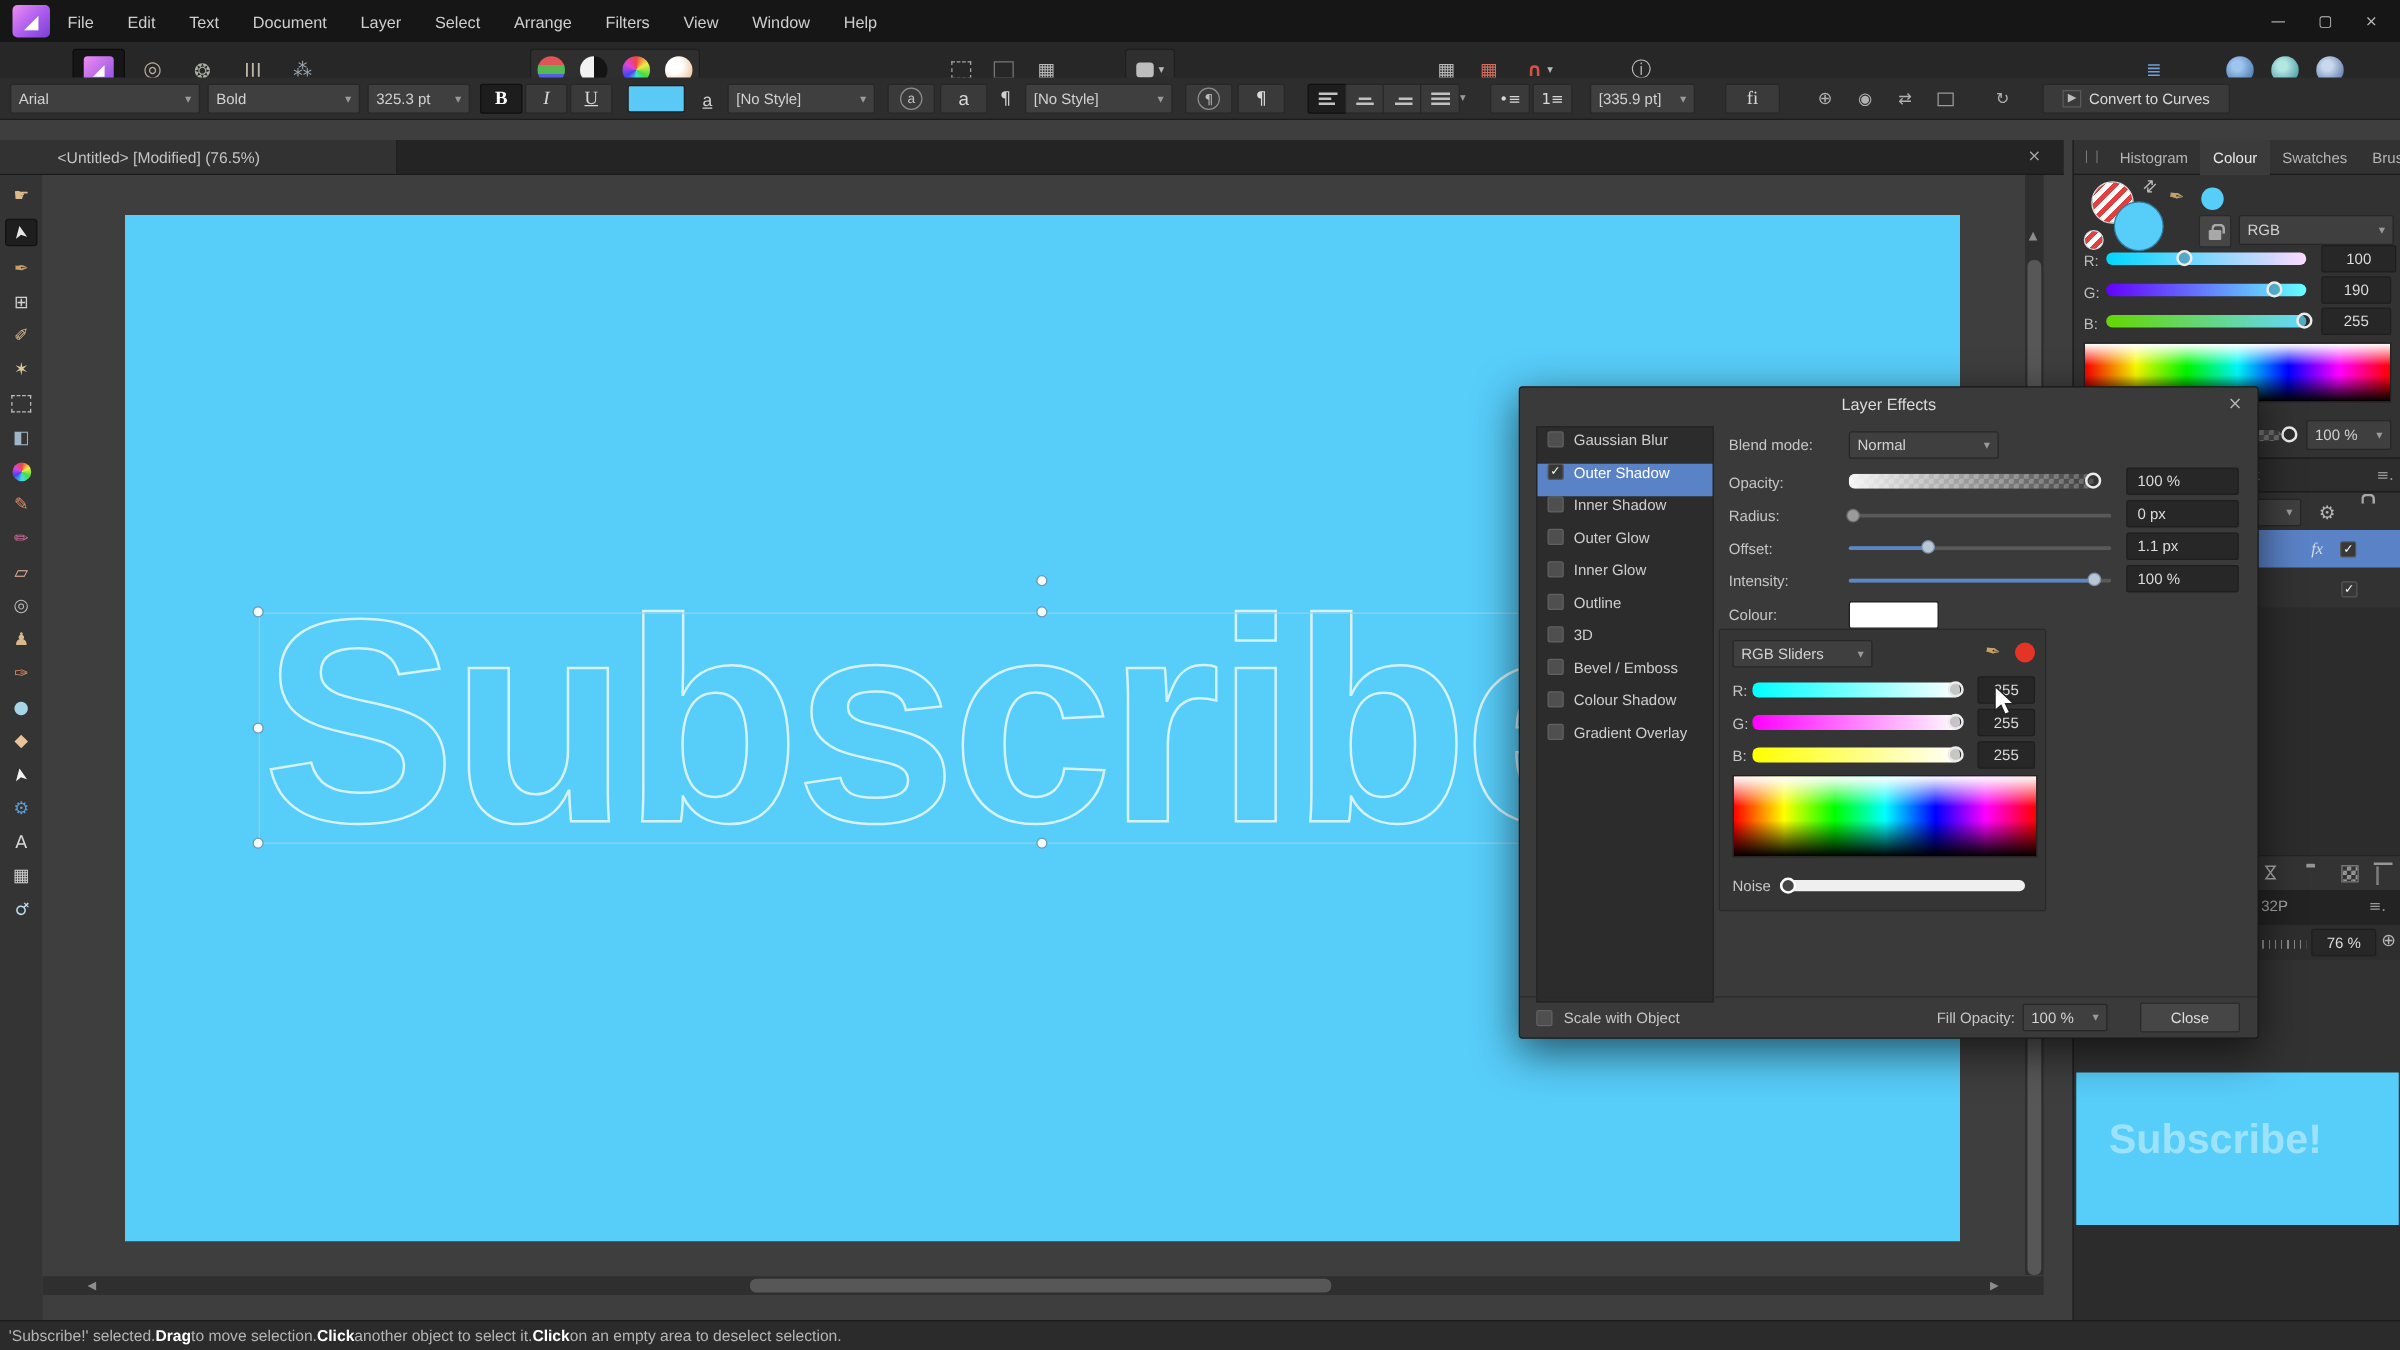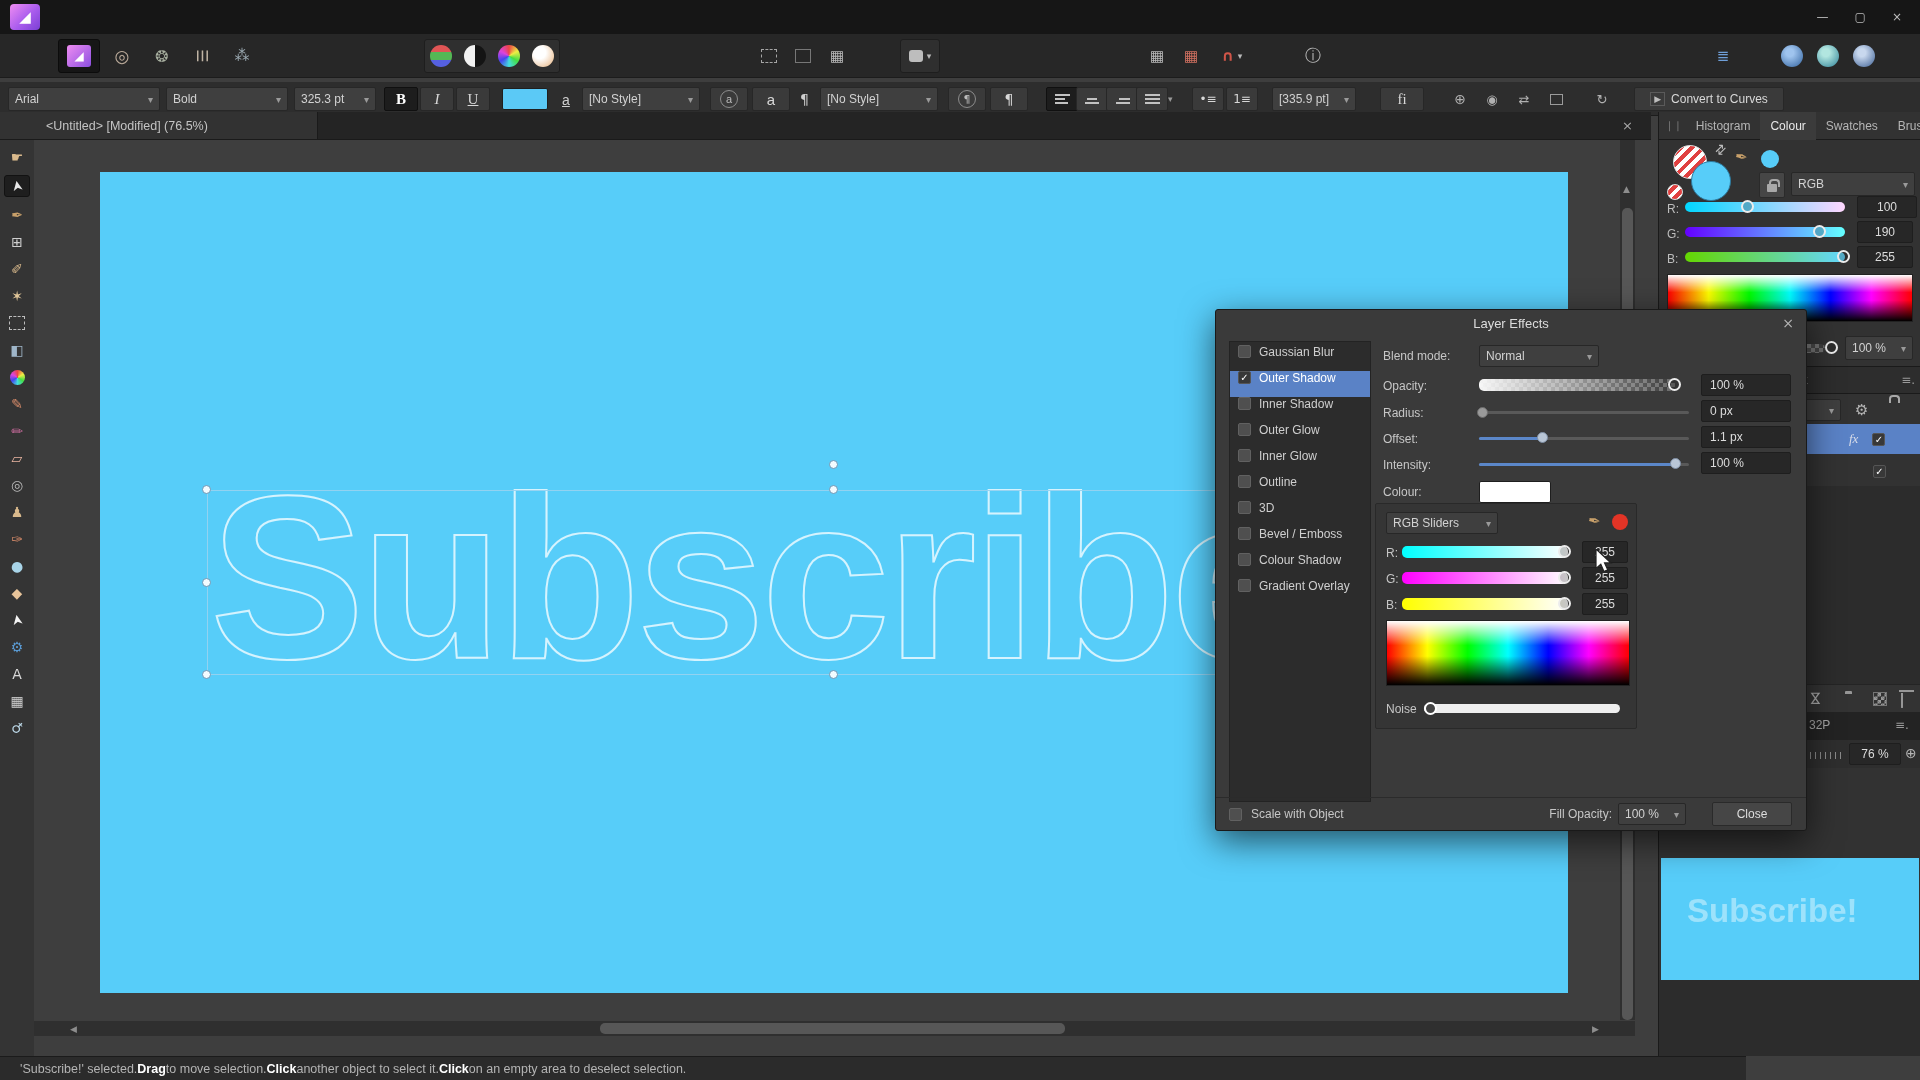--- a/index.html
+++ b/index.html
@@ -22,21 +22,21 @@
   .tb-btn{position:absolute;top:5px;height:34px;display:flex;align-items:center;justify-content:center;
           background:#2f2f2f;border:1px solid #1e1e1e;border-radius:3px;color:#b9b9b9;}
   .tb-flat{background:transparent;border-color:transparent;}
   .circle-ic{width:22px;height:22px;border-radius:50%;display:inline-block;}
   .persona-sel{background:#161616;border:1px solid #0c0c0c;}
   .plogo{width:24px;height:22px;border-radius:3px;background:linear-gradient(135deg,#ef8df2,#8b4fe0);
          display:flex;align-items:center;justify-content:center;color:#fff;font-size:12px;}
   .dashbox{width:16px;height:14px;border:1px dashed #a5a5a5;display:inline-block;}
   .rot90{transform:rotate(90deg);display:inline-block;}
   
-  .fontbar{position:absolute;left:0;top:82px;width:1920px;height:34px;background:#2d2d2d;border-bottom:1px solid #1c1c1c;text-align:center;}
+  .fontbar{position:absolute;left:0;top:62px;width:1920px;height:34px;background:#2d2d2d;border-bottom:1px solid #1c1c1c;text-align:center;}
   .combo{position:absolute;top:5px;height:24px;background:#3f3f3f;border:1px solid #272727;border-radius:2px;
          display:flex;align-items:center;padding:0 6px;color:#d2d2d2;font-size:12px;}
   .combo .dd{margin-left:auto;color:#9a9a9a;font-size:10px;padding-left:8px;}
   .fbtn{position:absolute;top:5px;height:24px;min-width:32px;background:#3a3a3a;border:1px solid #272727;border-radius:2px;
         display:flex;align-items:center;justify-content:center;color:#d8d8d8;}
   .pressed{background:#1d1d1d;border-color:#101010;color:#fff;}
   .serifb{font-family:"Liberation Serif",serif;font-size:15px;}
   .swatch{position:absolute;top:6px;width:46px;height:22px;border:1px solid #1f1f1f;border-radius:2px;}
   .alignbars{display:flex;flex-direction:column;gap:2px;width:15px;}
   .alignbars i{height:2px;background:#c2c2c2;display:block;}
@@ -113,32 +113,46 @@
   .dp-r{background:linear-gradient(to right,#00ffff,#fff);}
   .dp-g{background:linear-gradient(to right,#ff00ff,#fff);}
   .dp-b{background:linear-gradient(to right,#ffff00,#fff);}
   .dlg-bottom{position:absolute;left:0;bottom:0;width:100%;height:33px;border-top:1px solid #2b2b2b;display:flex;align-items:center;}
   .btn{background:#464646;border:1px solid #2a2a2a;border-radius:2px;color:#ddd;display:flex;align-items:center;justify-content:center;}
   
   .lrow{position:absolute;left:0;width:262px;height:30px;display:flex;align-items:center;}
   .lrow.sel{background:#5a82c6;}
   .fx-i{font-family:"Liberation Serif",serif;font-style:italic;color:#d8dce8;font-size:13px;}
   
-  .statusbar{position:absolute;left:0;top:1056px;width:1746px;height:24px;background:#2b2b2b;border-top:1px solid #1b1b1b;
-             display:flex;align-items:center;padding-left:20px;font-size:12.5px;color:#b4b4b4;}
+  .statusbar{position:absolute;left:0;top:1056px;width:1920px;height:24px;background:#2b2b2b;border-top:1px solid #1b1b1b;
+             display:flex;align-items:center;padding-left:7px;font-size:12.5px;color:#b4b4b4;}
   .statusbar b{color:#fff;font-weight:bold;}
   .cursor{position:absolute;z-index:99;}
 </style>
 </head>
 <body>
 
 <div class="app">
 
   <div class="menubar">
     <span class="logo glyph">◢</span>
+    <div class="menus">
+
+    <span class="menu-item">File</span>
+        <span class="menu-item">Edit</span>
+        <span class="menu-item">Text</span>
+        <span class="menu-item">Document</span>
+        <span class="menu-item">Layer</span>
+        <span class="menu-item">Select</span>
+        <span class="menu-item">Arrange</span>
+        <span class="menu-item">Filters</span>
+        <span class="menu-item">View</span>
+        <span class="menu-item">Window</span>
+        <span class="menu-item">Help</span>
+      </div>
     <div class="winctl">
       <span class="glyph">—</span>
       <span class="glyph">▢</span>
       <span class="glyph">×</span>
     </div>
   </div>
 
   <div class="toolbar2">
     <div class="tb-btn persona-sel" style="left:58px;width:42px;">
         <span class="plogo glyph">◢</span>

